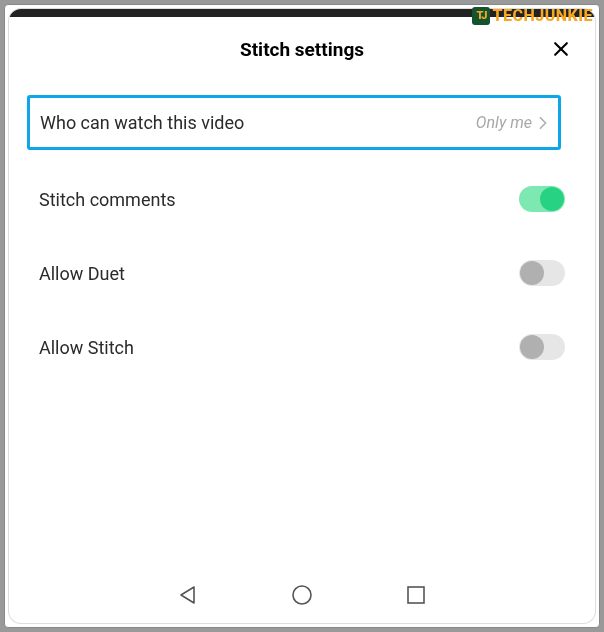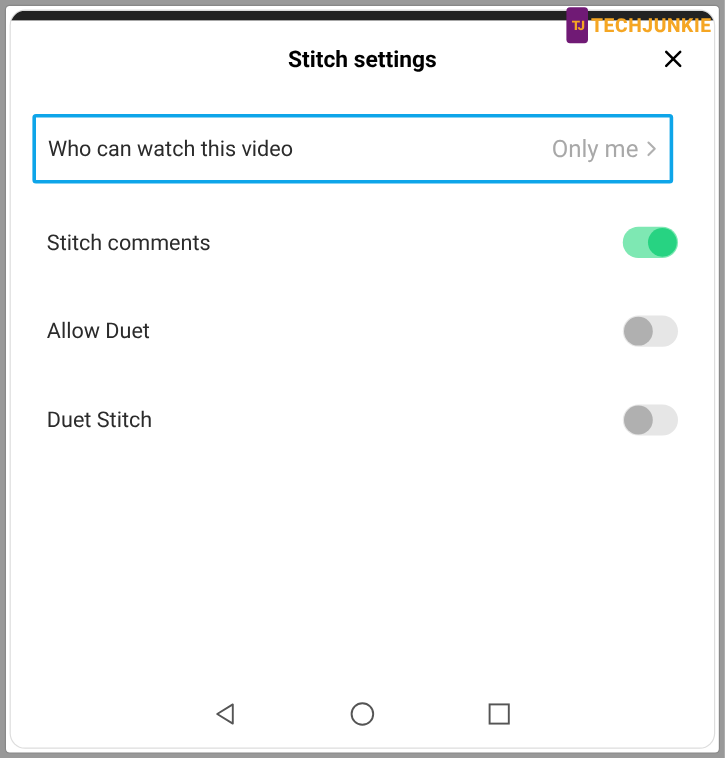--- a/index.html
+++ b/index.html
@@ -29,22 +29,22 @@
       position: absolute;
       top: 1px;
       right: 6px;
       z-index: 20;
       display: flex;
       align-items: center;
       gap: 2px;
     }
     .wm-logo {
       width: 18px;
-      height: 30px;
-      background: #701a75;
+      height: 18px;
+      background: #14532d;
       border-radius: 3px;
       display: flex;
       align-items: center;
       justify-content: center;
       color: #f5a623;
       font-weight: 900;
       font-size: 11px;
       letter-spacing: -1px;
     }
     .wm-text {
@@ -120,22 +120,23 @@
       font-size: 18px;
       color: #2b2b2b;
       font-weight: 400;
     }
     .row-right {
       display: flex;
       align-items: center;
       gap: 6px;
     }
     .row-value {
-      font-size: 20px;
+      font-size: 16px;
       color: #a8a8a8;
+      font-style: italic;
     }
     .chevron {
       width: 10px;
       height: 14px;
     }
     .toggle {
       width: 46px;
       height: 26px;
       border-radius: 13px;
       position: relative;
@@ -228,21 +229,21 @@
         </div>
 
         <div class="row">
           <div class="row-label">Allow Duet</div>
           <div class="toggle off">
             <div class="toggle-knob"></div>
           </div>
         </div>
 
         <div class="row">
-          <div class="row-label">Duet Stitch</div>
+          <div class="row-label">Allow Stitch</div>
           <div class="toggle off">
             <div class="toggle-knob"></div>
           </div>
         </div>
 
       </div>
     </div>
 
     <div class="nav-bar">
       <div class="nav-icon">

